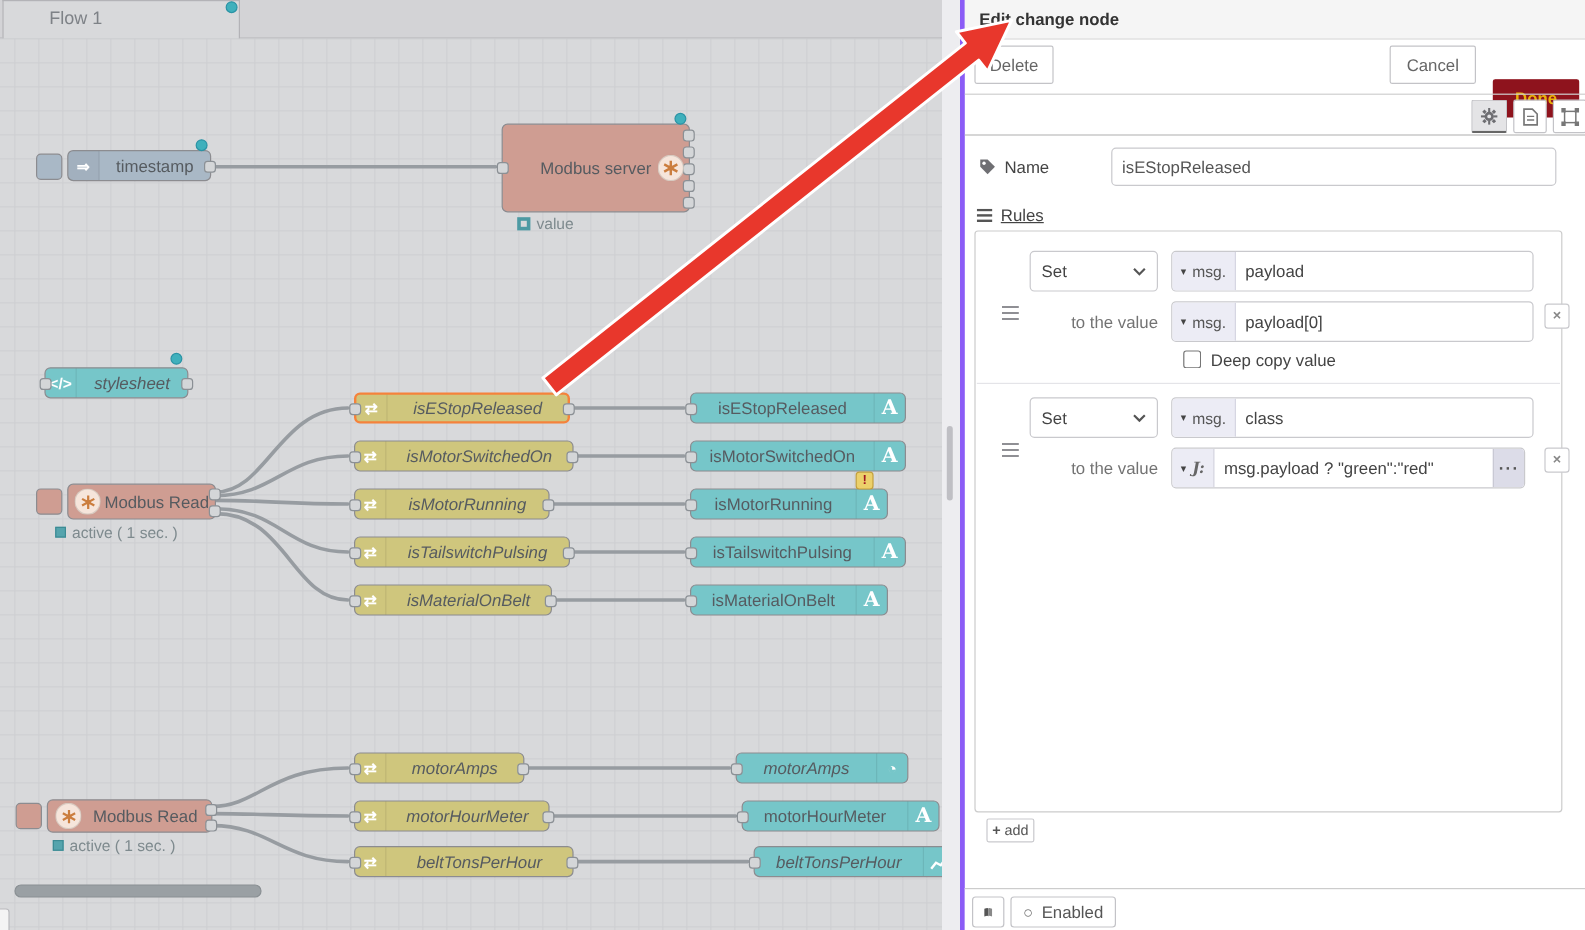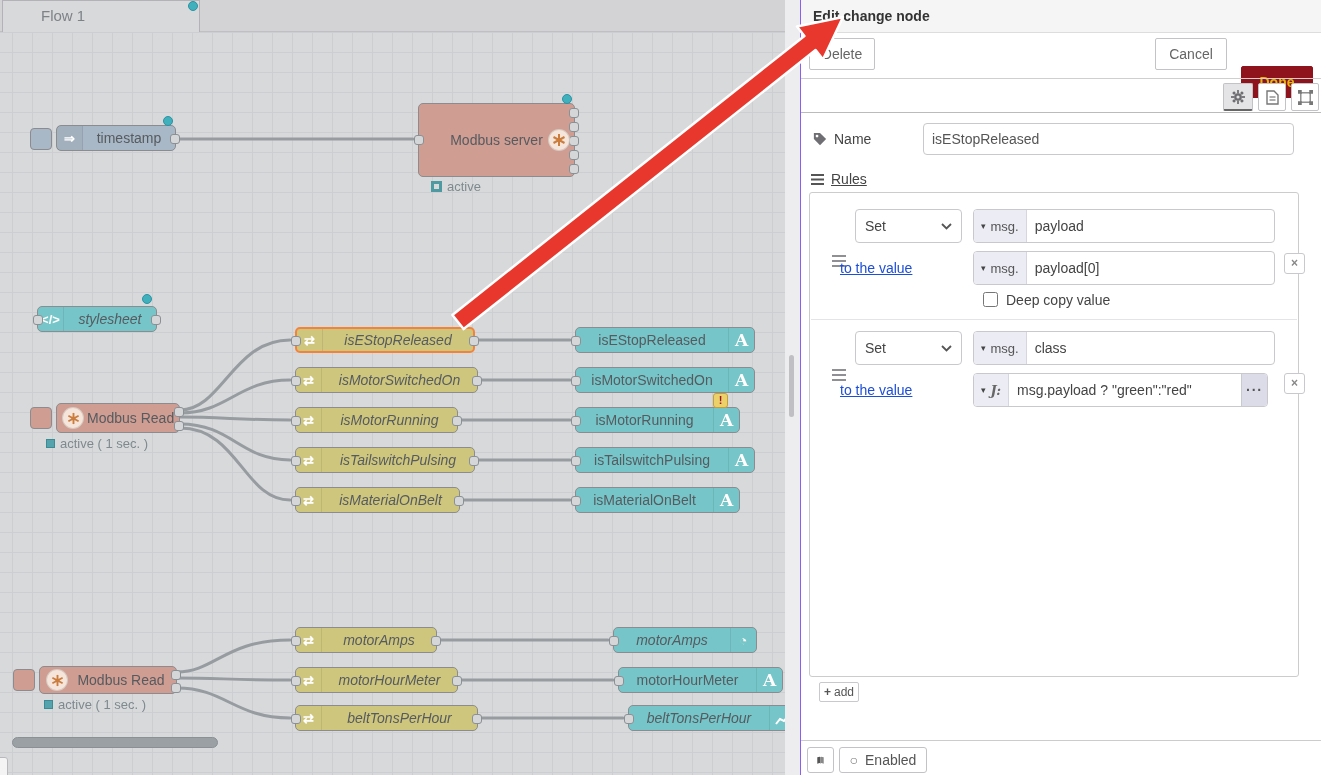--- a/index.html
+++ b/index.html
@@ -57,21 +57,21 @@
   .cornerbox { position:absolute; left:-12px; top:757px; width:20px; height:30px;
     background:#f4f4f4; border:1px solid #b9b9bd; border-radius:3px; }
 
   
   #gutter { position:absolute; left:785px; top:0; width:15px; height:775px; background:#ededf0; }
   .vthumb { position:absolute; left:4px; top:355px; width:5px; height:62px;
     background:#bfbfc4; border-radius:3px; }
 
   
   #tray { position:absolute; left:800px; top:0; width:521px; height:775px;
-    background:#fff; border-left:1px solid #8b5cf6; font-size:14px; color:#444; }
+    background:#fff; border-left:4px solid #8b5cf6; font-size:14px; color:#444; }
   .trayhdr { position:absolute; left:0; top:0; width:100%; height:33px; background:#f5f5f5;
     border-bottom:1px solid #ddd; font-weight:bold; color:#333; line-height:33px; padding-left:12px; }
   .btn { position:absolute; height:32px; background:#fff; border:1px solid #c3c3c7;
     border-radius:2px; color:#666; font-size:14px; text-align:center; line-height:30px; cursor:pointer; }
   .btn.primary { background:#8e131d; border-color:#8e131d; color:#eab308; font-weight:bold;margin-top:28px; }
   .toolbarline { position:absolute; left:0; top:78px; width:100%; border-top:1px solid #cfcfcf; }
   .tabbar { position:absolute; left:0; top:79px; width:100%; height:34px; border-bottom:1px solid #bbb; }
   .proptab { position:absolute; left:8px; top:80px; width:188px; height:34px; background:#fff;
     border:1px solid #bbb; border-bottom:1px solid #fff; z-index:2; display:flex;
     align-items:center; gap:8px; padding-left:14px; color:#555; font-weight:bold; }
@@ -92,21 +92,21 @@
   .tprefix { flex:none; background:#ececf5; border-right:1px solid #d6d6e2; display:flex;
     align-items:center; gap:5px; padding:0 7px; color:#555; font-size:13px; }
   .tprefix .caret { font-size:9px; color:#444; }
   .tval { flex:1; display:flex; align-items:center; padding:0 8px; color:#444; white-space:nowrap; }
   .dotsbtn { flex:none; width:26px; background:#dcdce8; border-left:1px solid #c9c9d4;
     display:flex; align-items:center; justify-content:center; color:#555; font-weight:bold; letter-spacing:1px; }
   .xbtn { position:absolute; width:21px; height:21px; border:1px solid #c9c9cd; border-radius:3px;
     background:#fff; color:#888; font-size:12px; font-weight:bold; text-align:center; line-height:19px; }
   .handle { position:absolute; width:14px; height:12px;
     background:repeating-linear-gradient(#8f8f94 0 2px, transparent 2px 5px); }
-  .tolabel { position:absolute; width:122px; line-height:34px; color:#1d4ed8;text-decoration:underline; }
+  .tolabel { position:absolute; width:122px; text-align:right; line-height:34px; color:#737373; }
   .rowdiv { position:absolute; left:1px; width:486px; border-top:1px solid #e4e4e8; }
   .cbx { position:absolute; width:15px; height:15px; }
   .addbtn { position:absolute; left:18px; top:682px; width:40px; height:20px; background:#fff;
     border:1px solid #c9c9cd; border-radius:2px; font-size:12px; color:#555;
     display:flex; align-items:center; justify-content:center; gap:3px; }
   .trayfooter { position:absolute; left:0; top:740px; width:100%; height:35px;
     background:#fff; border-top:1px solid #ccc; }
   .fbtn { position:absolute; top:747px; height:26px; background:#fff; border:1px solid #c3c3c7;
     border-radius:3px; display:flex; align-items:center; justify-content:center; gap:7px;
     color:#555; font-size:14px; padding:0 8px; }
@@ -169,21 +169,21 @@
               <line x1="1.5" y1="4" x2="12.5" y2="10"></line>
               <line x1="1.5" y1="10" x2="12.5" y2="4"></line>
             </g>
             <circle cx="7" cy="7" r="2.2" fill="#cb7d3e"></circle>
           </svg>
       </span>
     </div>
     <div class="chdot" style="left:562px; top:94px;"></div>
     <div class="status" style="left:431px; top:179px;">
       <span class="stsq hollow"></span>
-      <span>active</span>
+      <span>value</span>
     </div>
 
     <div class="node teal it" style="left:37px; top:306px; width:120px;">
       <span class="nicon" style="background:none;">&lt;/&gt;</span>
       <span class="nlabel">stylesheet</span>
       <span class="port" style="left:-5px; top:8px;"></span>
       <span class="port" style="right:-5px; top:8px;"></span>
     </div>
     <div class="chdot" style="left:142px; top:294px;"></div>
 

